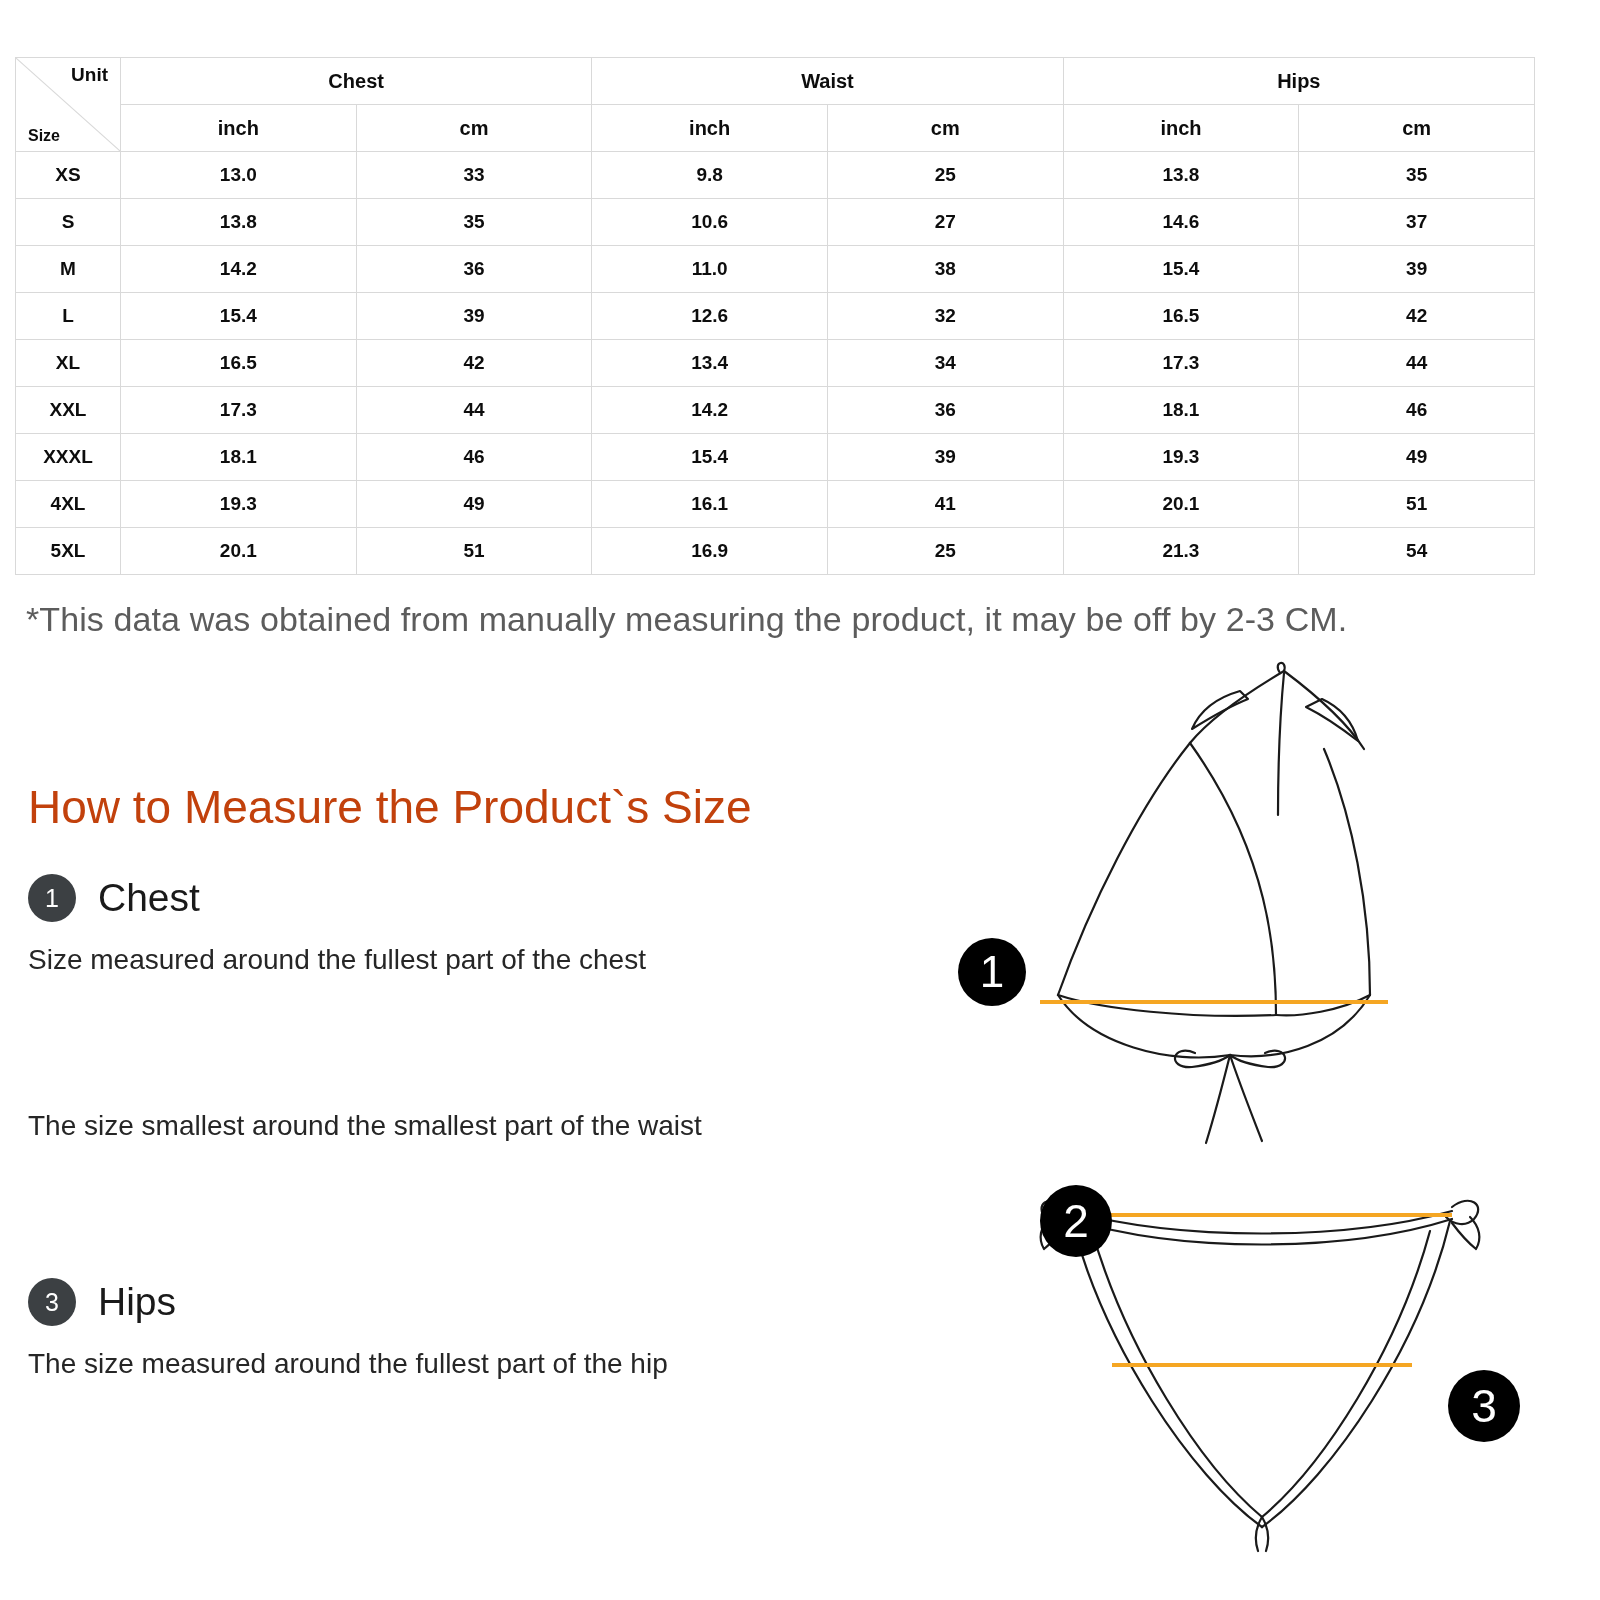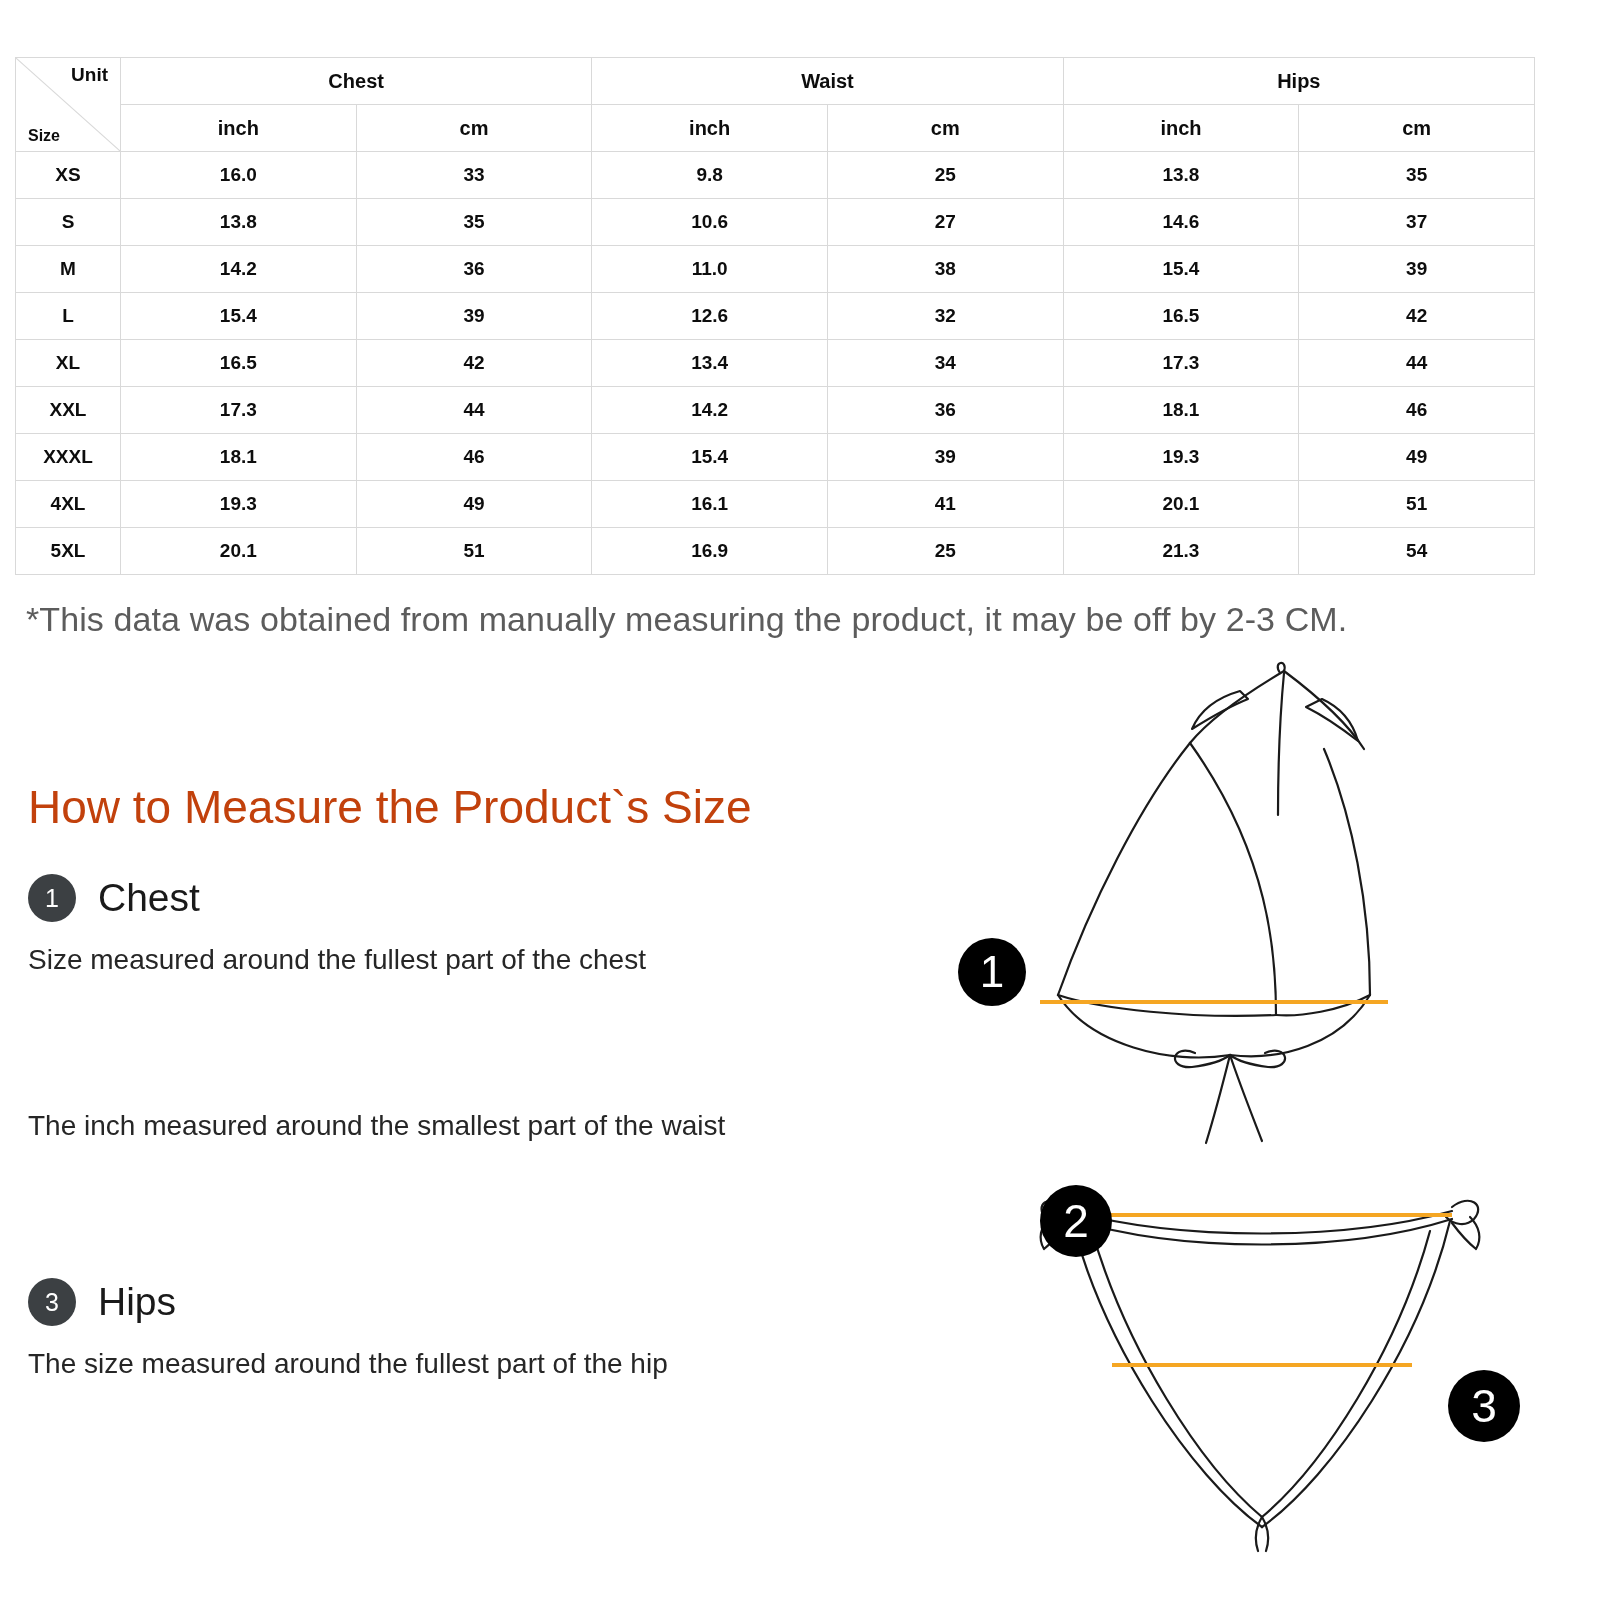--- a/index.html
+++ b/index.html
@@ -177,21 +177,21 @@
         <th class="unit-head">cm</th>
         <th class="unit-head">inch</th>
         <th class="unit-head">cm</th>
         <th class="unit-head">inch</th>
         <th class="unit-head">cm</th>
       </tr>
     </thead>
     <tbody>
       <tr>
         <td class="sizecol">XS</td>
-        <td>16.0</td>
+        <td>13.0</td>
         <td>33</td>
         <td>9.8</td>
         <td>25</td>
         <td>13.8</td>
         <td>35</td>
       </tr>
       <tr>
         <td class="sizecol">S</td>
         <td>13.8</td>
         <td>35</td>
@@ -272,21 +272,21 @@
 <div class="howto-title">How to Measure the Product`s Size</div>
 
 <div class="step" id="step1">
   <div>
     <span class="badge">1</span><span class="steplabel">Chest</span>
   </div>
   <div class="stepdesc">Size measured around the fullest part of the chest</div>
 </div>
 
 <div class="step" id="step2">
-  <div class="stepdesc">The inch measured around the smallest part of the waist</div>
+  <div class="stepdesc">The size smallest around the smallest part of the waist</div>
 </div>
 
 <div class="step" id="step3">
   <div>
     <span class="badge">3</span><span class="steplabel">Hips</span>
   </div>
   <div class="stepdesc">The size measured around the fullest part of the hip</div>
 </div>
 
 <svg class="illus" id="top-illus" width="460" height="520" viewBox="0 0 460 520">

